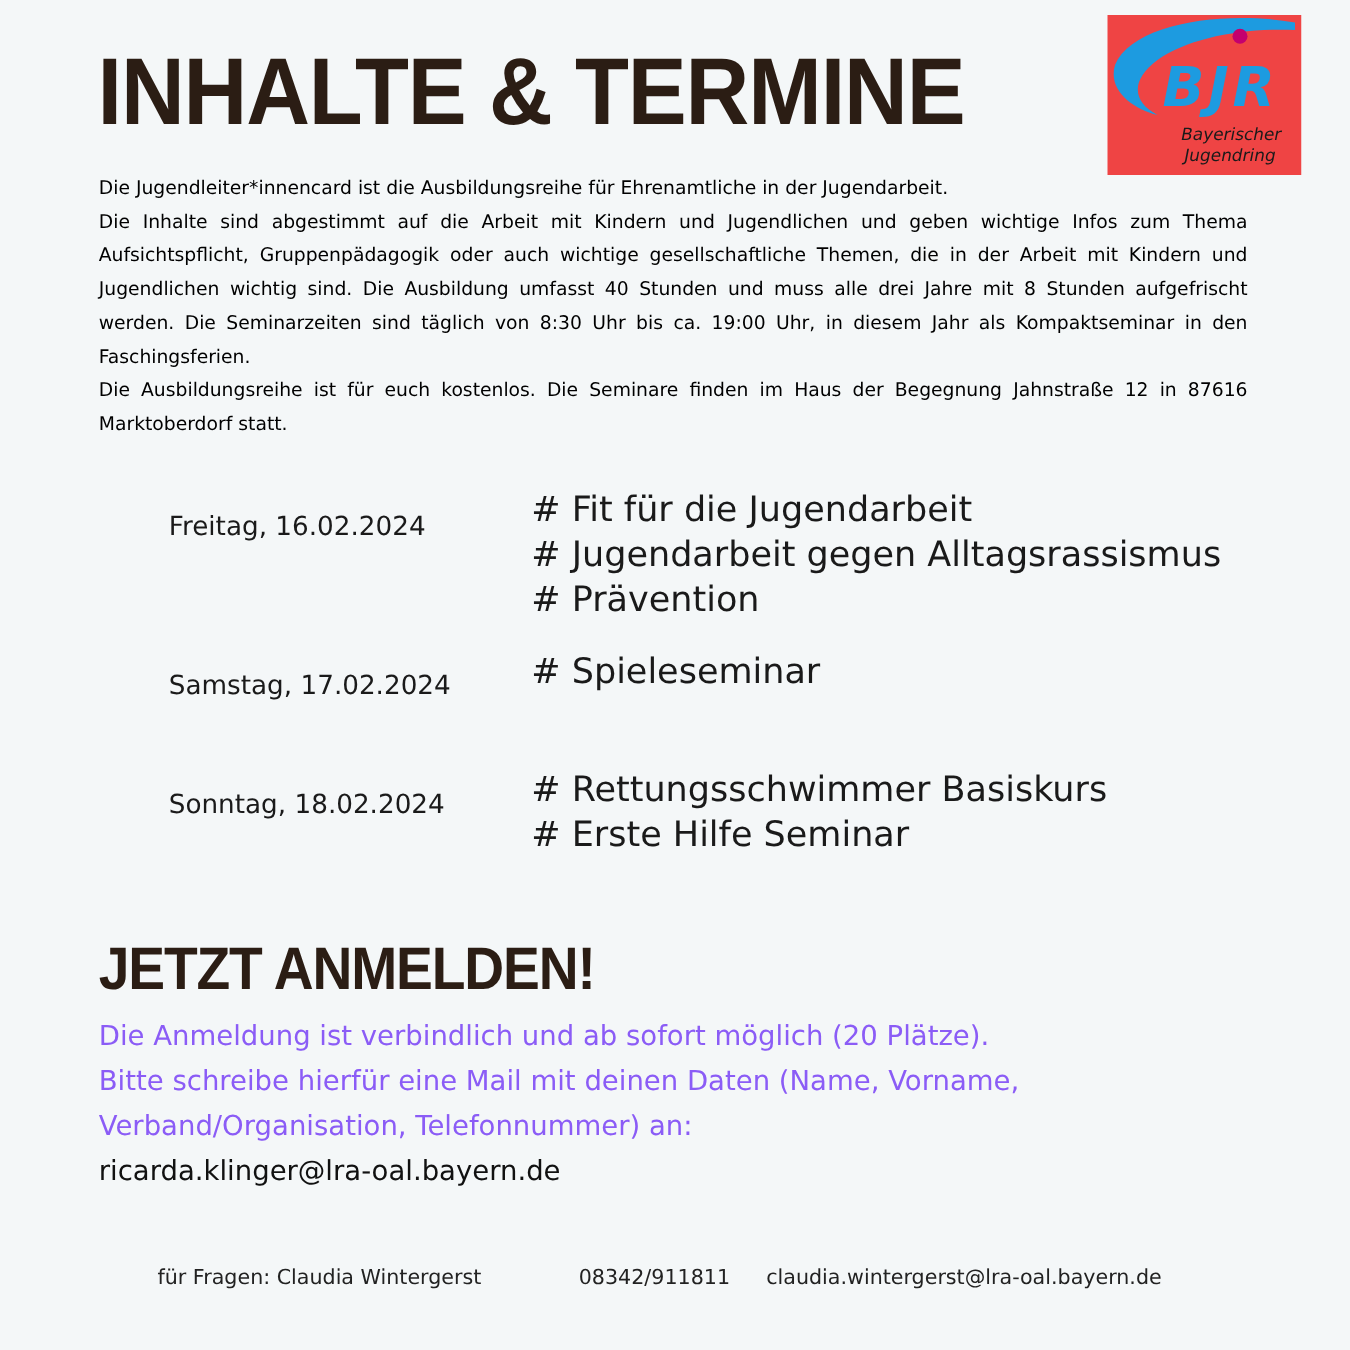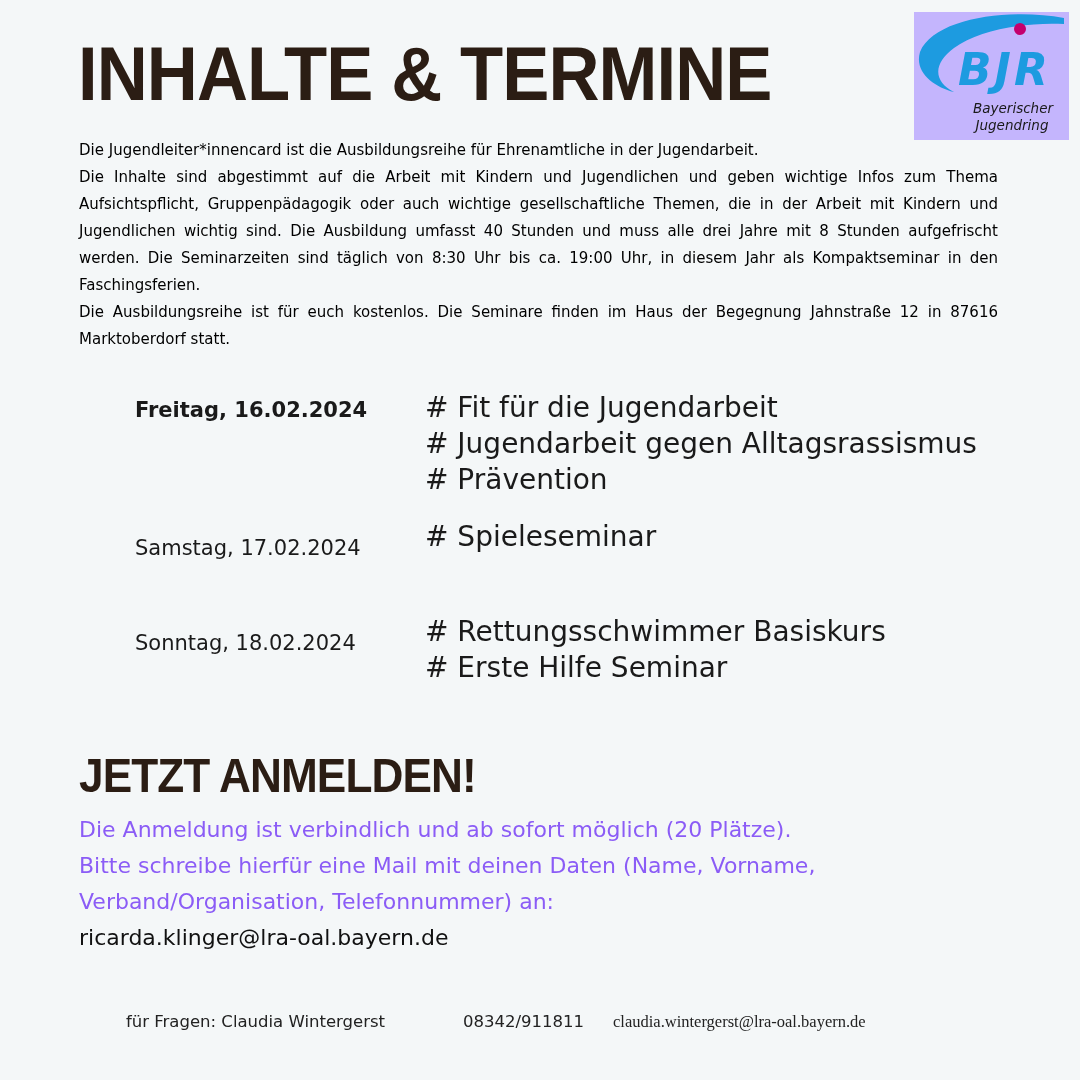--- a/index.html
+++ b/index.html
@@ -11,22 +11,22 @@
     position: relative;
   }
   .title {
     position: absolute; left: 78px; top: 34px;
     font-family: "Liberation Sans", sans-serif;
     font-weight: 700; font-size: 76px; letter-spacing: -1px;
     color: #2b1d14; line-height: 80px; margin: 0;
     transform: scaleX(0.93); transform-origin: left top;
   }
   .logo {
-    position: absolute; left: 914px; top: 12px; width: 155px; height: 128px;
-    background: #c4b5fd;
+    position: absolute; left: 886px; top: 12px; width: 155px; height: 128px;
+    background: #ef4444;
   }
   .logo svg { position: absolute; left: 0; top: 0; }
   .logo-text {
     position: absolute; left: 42px; top: 88px; width: 112px;
     font-family: "DejaVu Sans", sans-serif; font-style: italic;
     font-size: 13.5px; line-height: 17px; color: #1a1a1a; text-align: center;
   }
   .logo-text span { display: block; }
   .logo-text span:first-child { padding-left: 2px; }
   .intro {
@@ -76,21 +76,21 @@
 </div>
 
 <div class="intro">
   <p>Die Jugendleiter*innencard ist die Ausbildungsreihe für Ehrenamtliche in der Jugendarbeit.</p>
   <p>Die Inhalte sind abgestimmt auf die Arbeit mit Kindern und Jugendlichen und geben wichtige Infos zum Thema Aufsichtspflicht, Gruppenpädagogik oder auch wichtige gesellschaftliche Themen, die in der Arbeit mit Kindern und Jugendlichen wichtig sind. Die Ausbildung umfasst 40 Stunden und muss alle drei Jahre mit 8 Stunden aufgefrischt werden. Die Seminarzeiten sind täglich von 8:30 Uhr bis ca. 19:00 Uhr, in diesem Jahr als Kompaktseminar in den Faschingsferien.</p>
   <p>Die Ausbildungsreihe ist für euch kostenlos. Die Seminare finden im Haus der Begegnung Jahnstraße 12 in 87616 Marktoberdorf statt.</p>
 </div>
 
 <div class="schedule">
   <div class="day" style="top:0;">
-    <div class="day-date" style="top:8px;font-weight:bold;">Freitag, 16.02.2024</div>
+    <div class="day-date" style="top:19px;">Freitag, 16.02.2024</div>
     <ul class="topics" style="top:0;">
       <li># Fit für die Jugendarbeit</li>
       <li># Jugendarbeit gegen Alltagsrassismus</li>
       <li># Prävention</li>
     </ul>
   </div>
   <div class="day" style="top:129px;">
     <div class="day-date" style="top:17px;">Samstag, 17.02.2024</div>
     <ul class="topics" style="top:0;">
       <li># Spieleseminar</li>
@@ -110,14 +110,14 @@
 <div class="cta-body">
   <div>Die Anmeldung ist verbindlich und ab sofort möglich (20 Plätze).</div>
   <div>Bitte schreibe hierfür eine Mail mit deinen Daten (Name, Vorname,</div>
   <div>Verband/Organisation, Telefonnummer) an:</div>
   <div class="cta-email">ricarda.klinger@lra-oal.bayern.de</div>
 </div>
 
 <div class="footer">
   <span style="left:0;margin-left:16px;">für Fragen: Claudia Wintergerst</span>
   <span style="left:353px;">08342/911811</span>
-  <span style="left:503px;font-family:Liberation Serif, serif;">claudia.wintergerst@lra-oal.bayern.de</span>
+  <span style="left:503px;">claudia.wintergerst@lra-oal.bayern.de</span>
 </div>
 
 </body></html>

